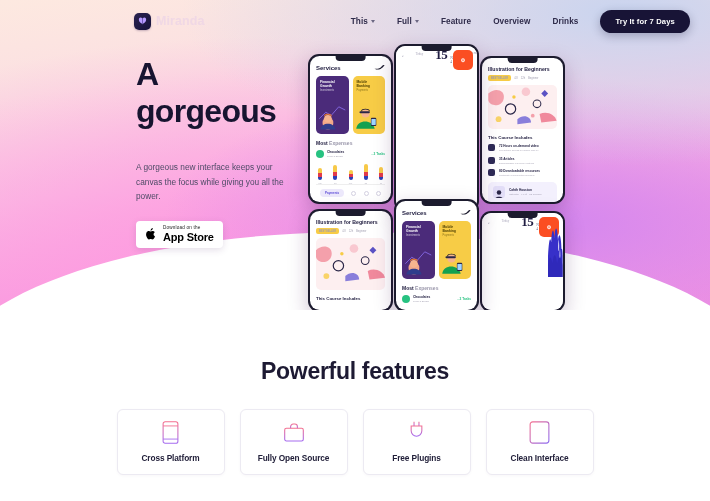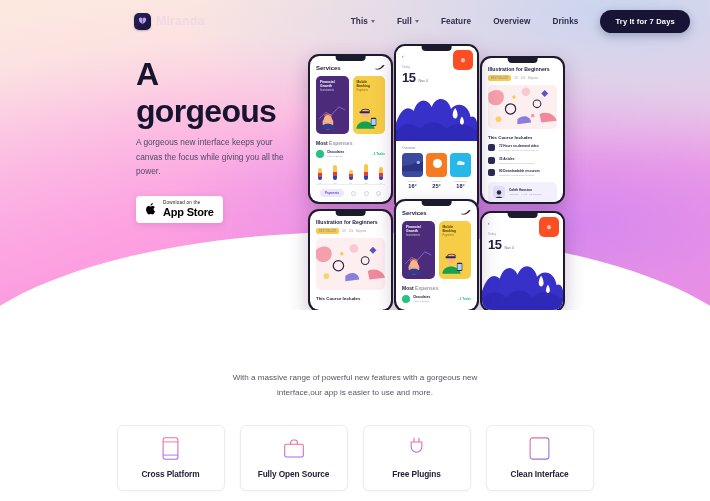--- a/index.html
+++ b/index.html
@@ -59,21 +59,21 @@
   }
 
   
   .hero-inner { position:relative; z-index:4; display:flex; padding:14px 0 0 0; }
   .hero-copy { width:300px; padding-left:136px; }
   .hero-title {
     font-size:32px; line-height:1.16; font-weight:700;
     color:#171430; letter-spacing:-.7px;
   }
   .hero-sub {
-    margin-top:5px; font-size:8.3px; line-height:1.75;
+    margin-top:30px; font-size:8.3px; line-height:1.75;
     color:#4e4a66; max-width:165px; font-weight:400;
   }
   .store-row { display:flex; margin-top:17px; }
   .store-badge {
     display:flex; align-items:center; gap:5px;
     background:#fff; border-radius:4px; padding:5px 9px 5px 7px;
     box-shadow:0 2px 7px rgba(90,50,110,.16);
   }
   .store-badge .glyph { width:15px; height:17px; display:flex; align-items:center; justify-content:center; }
   .store-txt { display:flex; flex-direction:column; line-height:1; }
@@ -125,21 +125,21 @@
   .sv-chart { display:flex; align-items:flex-end; justify-content:space-between; gap:2px; height:40px; padding:0 2px; }
   .sv-bar { width:4px; display:flex; flex-direction:column; justify-content:flex-end; border-radius:2px; overflow:hidden; }
   .sv-bar i { display:block; width:100%; }
   .sv-labels { display:flex; justify-content:space-between; padding:2px 1px 0;}
   .sv-labels span { font-size:2.3px; color:#b3b0bf; width:6px; text-align:center;}
   .sv-tabbar { margin-top:auto; display:flex; align-items:center; justify-content:space-between; padding:4px 4px 5px; border-top:.5px solid #eee;}
   .sv-pill { background:#ece8fb; color:#5b4bd6; font-size:3px; font-weight:700; padding:2px 5px; border-radius:6px;}
   .sv-ic { width:5px;height:5px;border-radius:50%;border:.6px solid #d3d0e0;}
 
   
-  .wx { height:100%; position:relative; background:#fff; display:flex; flex-direction:column;}
+  .wx { height:100%; position:relative; background:#fff; display:flex; flex-direction:row;font-family:Liberation Serif, serif;}
   .wx-top { display:flex; justify-content:space-between; padding:7px 6px 0;}
   .wx-back { font-size:5px; color:#4b4870; }
   .wx-sq { width:20px;height:20px;border-radius:5px;background:#fb4e22; position:absolute; right:4px; top:4px;
            display:flex;align-items:center;justify-content:center;}
   .wx-sq b { color:#fff; font-size:5px; }
   .wx-label { font-size:3px; color:#a9a6bb; padding:6px 6px 0;}
   .wx-temp { display:flex; align-items:baseline; gap:3px; padding:1px 6px 0;}
   .wx-temp b { font-size:13px; font-weight:700; color:#201d42; letter-spacing:-.5px;}
   .wx-temp span { font-size:3.6px; color:#6d6a85;}
   .wx-graph { position:relative; height:52px; margin-top:4px; }
@@ -574,21 +574,21 @@
             </div>
           </div>
         </div>
       </div>
 
     </div>
   </div>
 </section>
 
 <section class="features">
-  <p class="feat-sub">With a massive range of powerful new features with a gorgeous new interface,our app is easier to use and more.</p>
+  <h2 class="feat-title">Powerful features</h2>
 
   <div class="cards">
     <div class="card">
       <span class="card-ic">
         <svg width="17" height="23" viewBox="0 0 20 28" fill="none">
           <defs>
               <linearGradient id="g1" x1="0" y1="0" x2="0" y2="1">
             <stop offset="0%" stop-color="#f4708f"></stop>
                 <stop offset="100%" stop-color="#a56cf0"></stop>
           </linearGradient>

